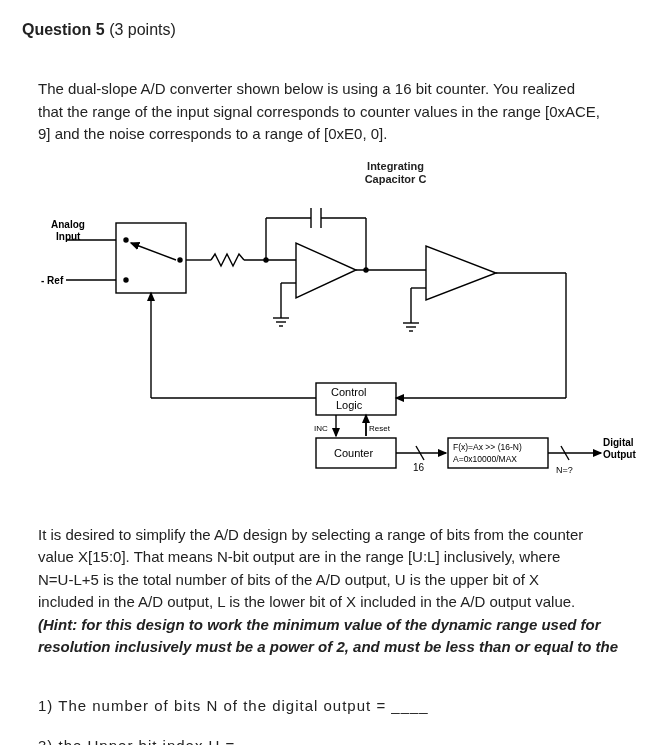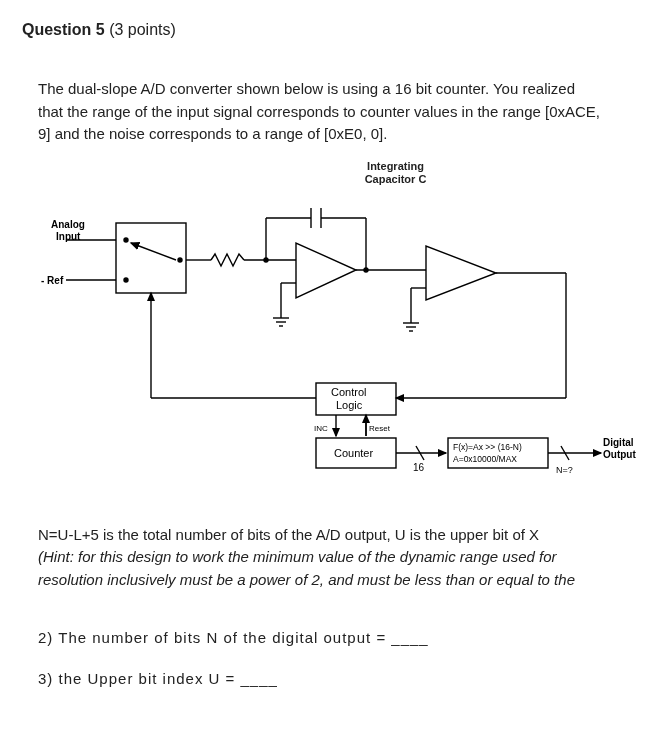--- a/index.html
+++ b/index.html
@@ -11,21 +11,21 @@
       width: 671px;
       padding: 18px 22px;
       line-height: 1.5;
     }
     .q-header { font-size: 16px; margin-bottom: 10px; }
     .q-header .bold { font-weight: bold; text-align: center; }
     .indent { padding-left: 16px; margin-top: 36px; }
     .diagram-wrap { display:flex; flex-direction:column; align-items:center; margin: 14px 0 18px; }
     .cap-label { font-size: 11px; font-weight:bold; text-align:center; line-height:1.2; margin-bottom:2px; margin-left:120px; }
     svg { display:block; }
-    .hint { font-style: italic; font-weight: normal; }
+    .hint { font-style: italic; font-weight: bold; }
     .blank { letter-spacing: 1px; }
     .parablock p { margin: 0; }
     .qline { margin-top: 18px; }
   </style>
 </head>
 <body>
 
 <div class="q-header">
   <span class="bold">Question 5</span>
   <span>(3 points)</span>
@@ -156,21 +156,24 @@
         <tspan>Digital</tspan>
       </text>
       <text x="567" y="270" fill="#000" stroke="none" font-size="10" font-weight="bold">
         <tspan>Output</tspan>
       </text>
     </g>
   </svg>
 </div>
 
 <div class="indent parablock">
+  <p>It is desired to simplify the A/D design by selecting a range of bits from the counter</p>
+  <p>value X[15:0]. That means N-bit output are in the range [U:L] inclusively, where</p>
   <p>N=U-L+5 is the total number of bits of the A/D output, U is the upper bit of X</p>
+  <p>included in the A/D output, L is the lower bit of X included in the A/D output value.</p>
   <p class="hint">(Hint: for this design to work the minimum value of the dynamic range used for</p>
   <p class="hint">resolution inclusively must be a power of 2, and must be less than or equal to the</p>
 </div>
 
 <div class="indent">
-  <p class="qline blank">2) The number of bits N of the digital output = ____</p>
+  <p class="qline blank">1) The number of bits N of the digital output = ____</p>
   <p class="qline blank">3) the Upper bit index U = ____</p>
 </div>
 
 </body></html>

